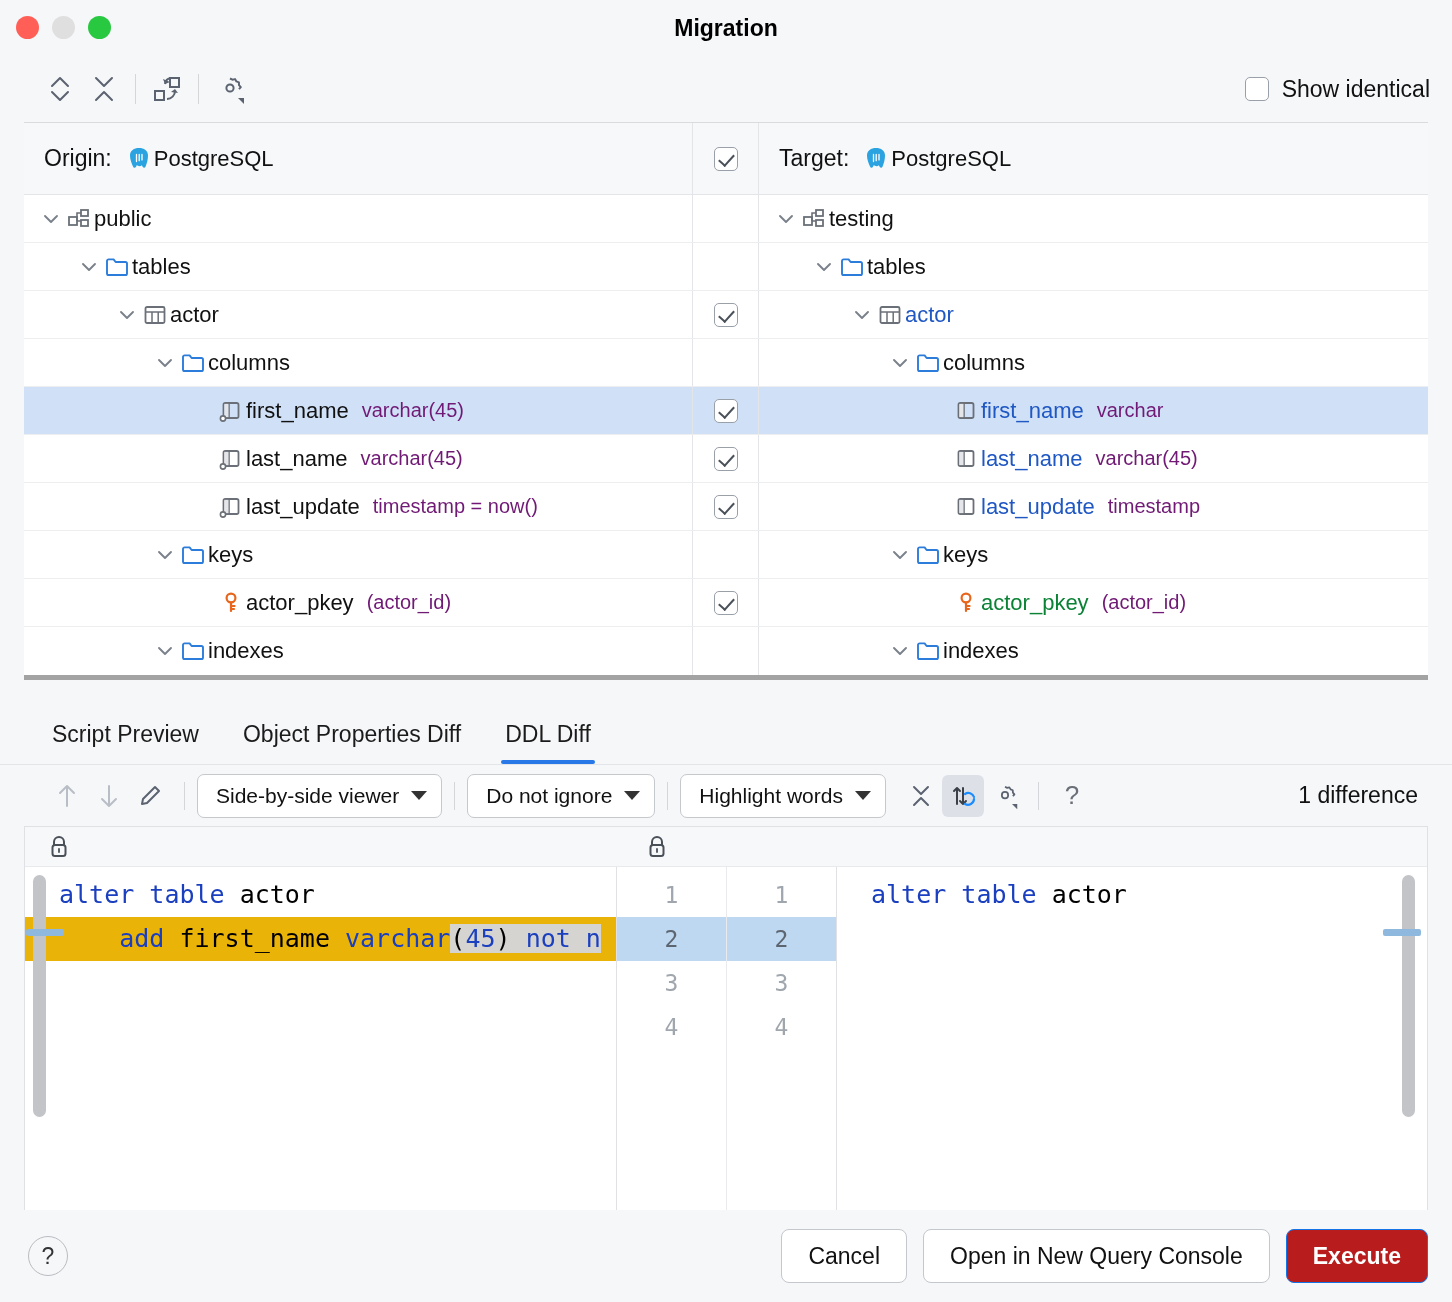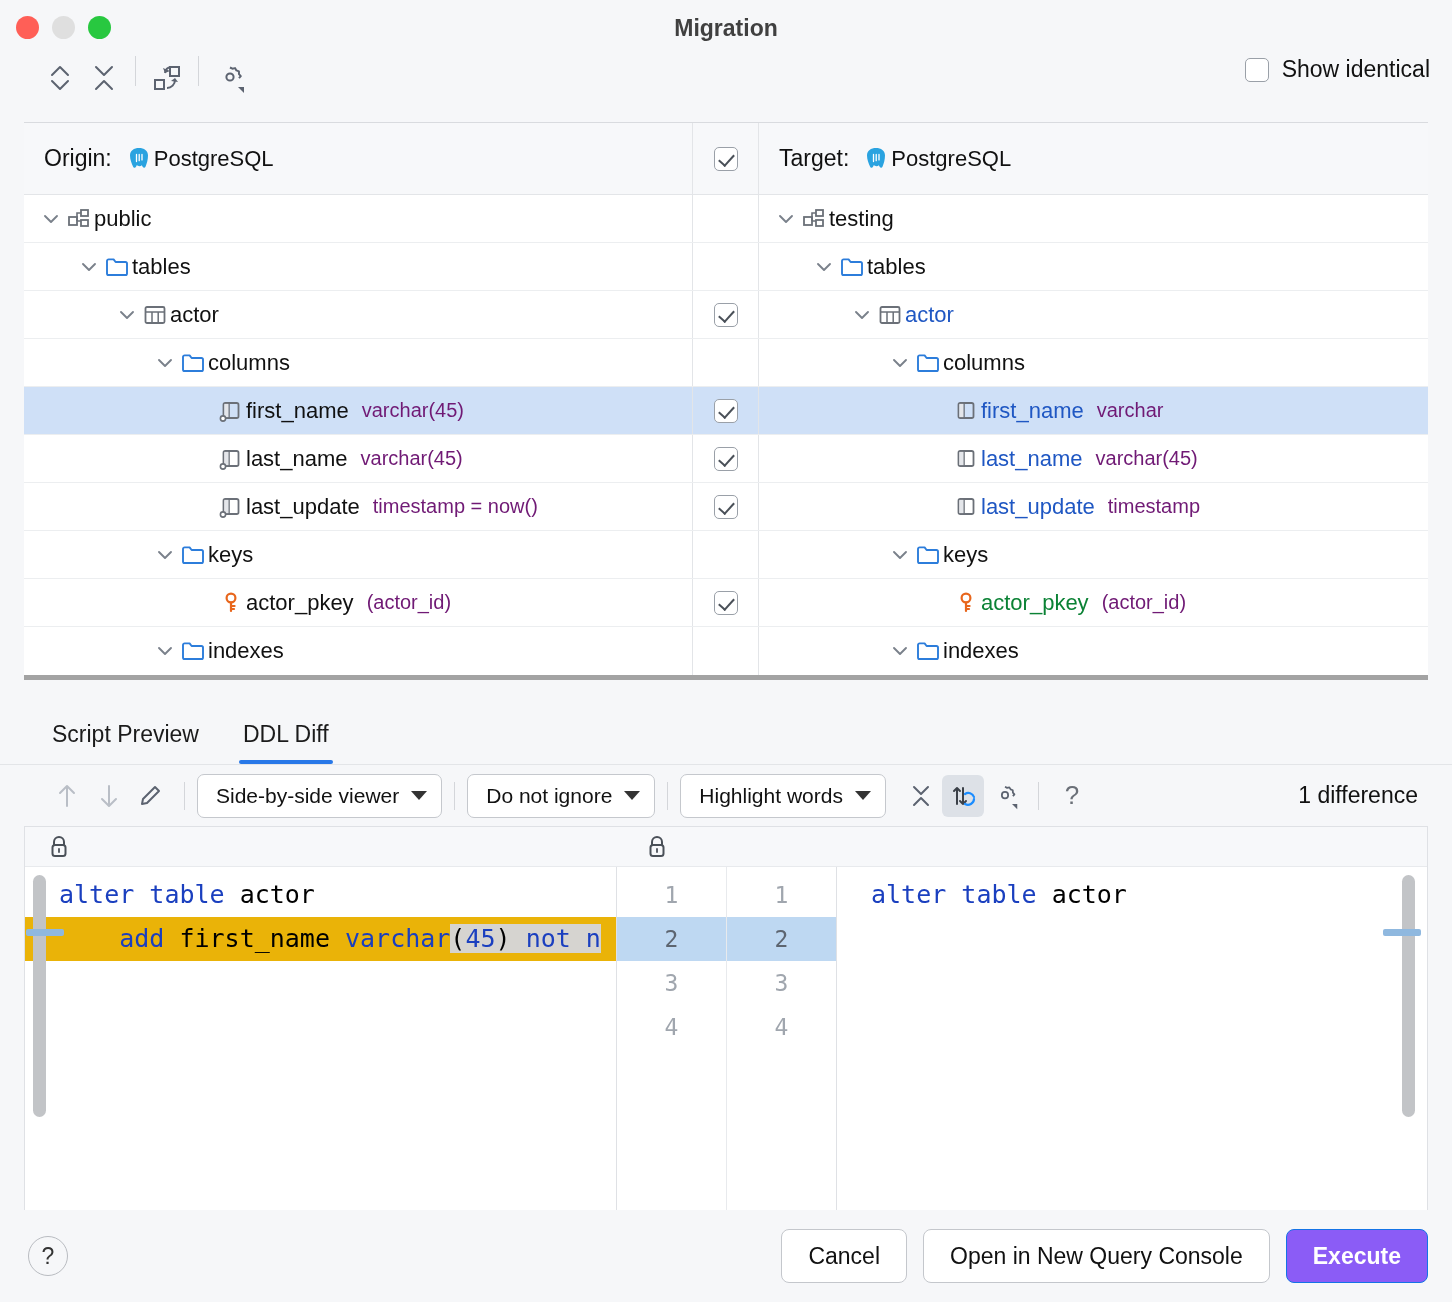--- a/index.html
+++ b/index.html
@@ -12,24 +12,24 @@
   }
   .window { width: 1452px; height: 1302px; background: #f6f7f9; position: relative; display: flex; flex-direction: column; }
 
   
   .titlebar { height: 56px; position: relative; flex: 0 0 56px; }
   .traffic { position: absolute; left: 16px; top: 16px; display: flex; gap: 13px; }
   .tl { width: 23px; height: 23px; border-radius: 50%; }
   .tl.red { background: #ff5f57; }
   .tl.yellow { background: #dfdfdf; }
   .tl.green { background: #28c840; }
-  .title { text-align: center; line-height: 56px; font-size: 23px; font-weight: bold; color: #404040; }
-
-  
-  .toolbar { height: 66px; flex: 0 0 66px; display: flex; align-items: flex-start; padding: 0 22px 0 38px; }
+  .title { text-align: center; line-height: 56px; font-size: 23px; font-weight: bold; color: #000000; }
+
+  
+  .toolbar { height: 66px; flex: 0 0 66px; display: flex; align-items: center; padding: 0 22px 0 38px; }
   .tb-btn { width: 44px; height: 44px; display: flex; align-items: center; justify-content: center; border-radius: 6px; cursor: default; }
   .tb-sep { width: 1px; height: 30px; background: #d4d6da; margin: 0 9px; }
   .spacer { flex: 1; }
   .show-identical { display: flex; align-items: center; gap: 13px; font-size: 23px; color: #111; }
   .cbx { width: 24px; height: 24px; border: 1.7px solid #9aa0a8; border-radius: 5px; background: #fff; display: inline-block; position: relative; flex: 0 0 24px; }
   .cbx.checked::after {
     content: ""; position: absolute; left: 7px; top: 3px; width: 7px; height: 13px;
     border: solid #4a5058; border-width: 0 2.4px 2.4px 0; transform: rotate(42deg);
   }
 
@@ -100,21 +100,21 @@
   .lnum.hl { background: #bed8f2; color: #5d6570; }
 
   .vscroll { position: absolute; top: 8px; width: 13px; border-radius: 7px; background: #c2c4c7; }
   .vtick { position: absolute; width: 38px; height: 7px; background: #8fb8df; border-radius: 2px; }
   .caretbar { display: inline-block; width: 2px; height: 28px; background: #6b7078; vertical-align: -5px; }
 
   
   .footer { height: 92px; flex: 0 0 92px; display: flex; align-items: center; padding: 0 24px 0 28px; gap: 16px; }
   .helpbtn { width: 40px; height: 40px; border-radius: 50%; border: 1.6px solid #b9bcc1; display: flex; align-items: center; justify-content: center; font-size: 23px; color: #333; }
   .btn { height: 54px; border: 1px solid #c4c7cc; border-radius: 8px; background: #fff; font-size: 23px; color: #111; padding: 0 26px; display: flex; align-items: center; }
-  .btn.primary { background: #8b5cf6; border-color: #1473e6; color: #fff; font-weight: bold; }
+  .btn.primary { background: #b91c1c; border-color: #1473e6; color: #fff; font-weight: bold; }
 </style>
 </head>
 <body>
 
 <div class="window">
 
   <div class="titlebar">
     <div class="traffic">
       <div class="tl red"></div>
       <div class="tl yellow"></div>
@@ -488,20 +488,21 @@
               </svg>
             </span>
             <span class="node-name">indexes</span>
           </div>
         </div>
       </div>
   </div>
 
   <div class="tabs" id="tabs">
       <div class="tab">Script Preview</div>
+      <div class="tab">Object Properties Diff</div>
       <div class="tab active">DDL Diff</div>
     </div>
 
   <div class="difftb">
     <div class="itb">
       <svg class="ic" width="22" height="26" viewBox="0 0 22 26">
           <path d="M11 23V4M4 10l7-7 7 7" fill="none" stroke="#b9bec6" stroke-width="2" stroke-linecap="round" stroke-linejoin="round"></path>
         </svg>
     </div>
     <div class="itb">

